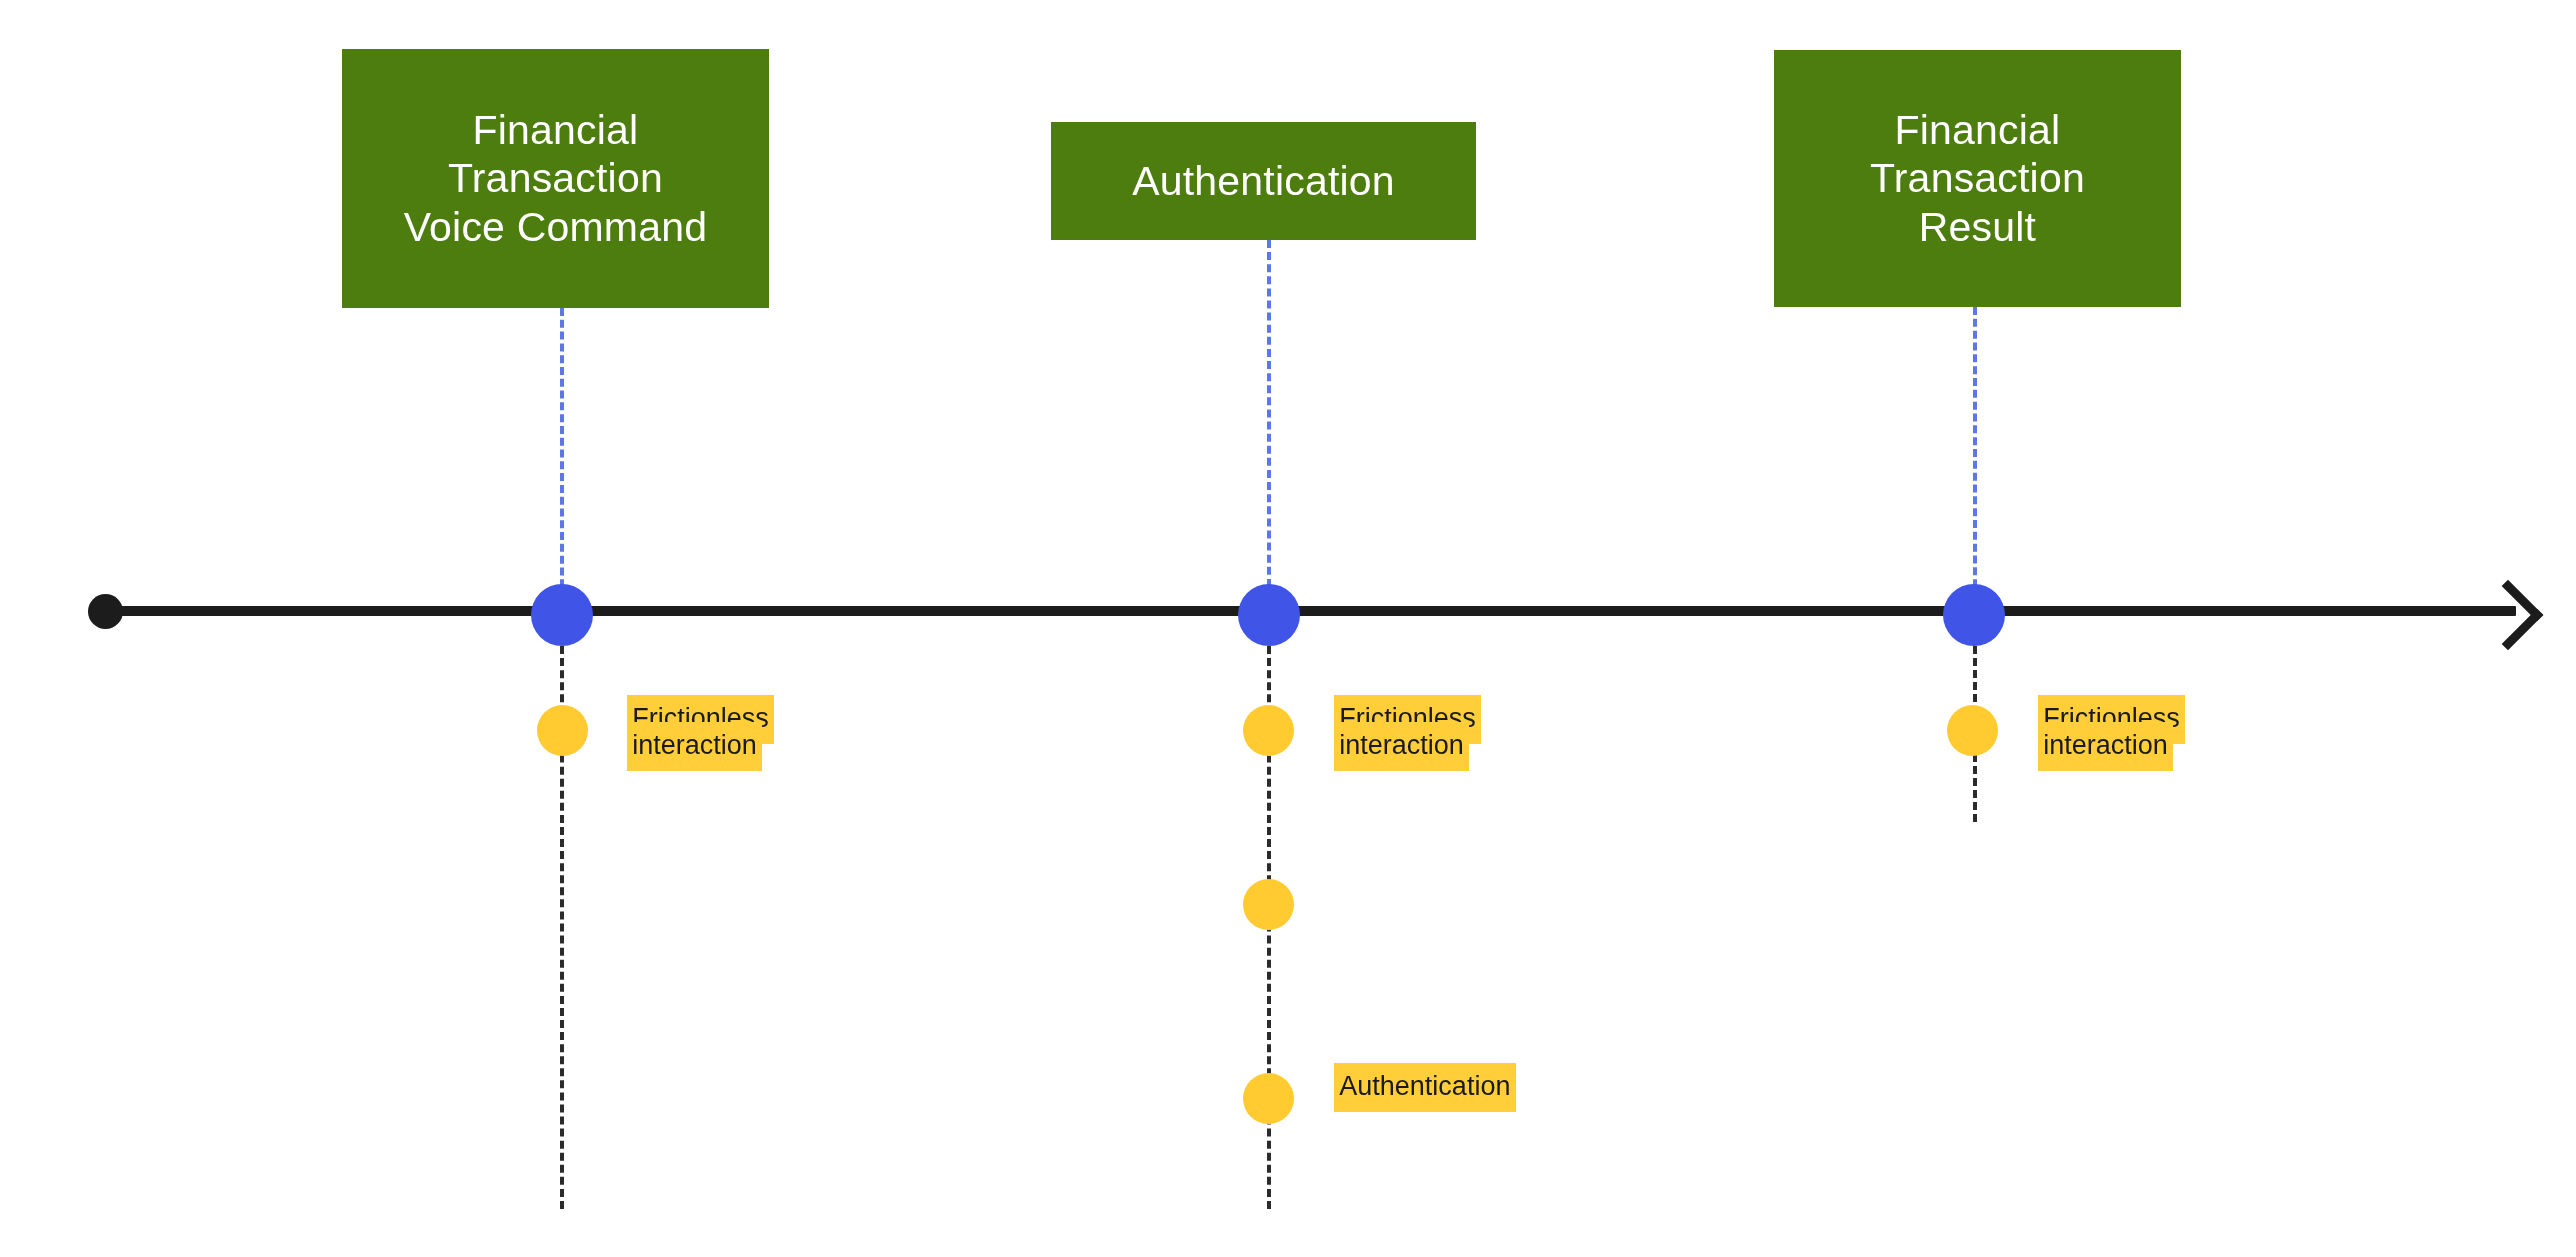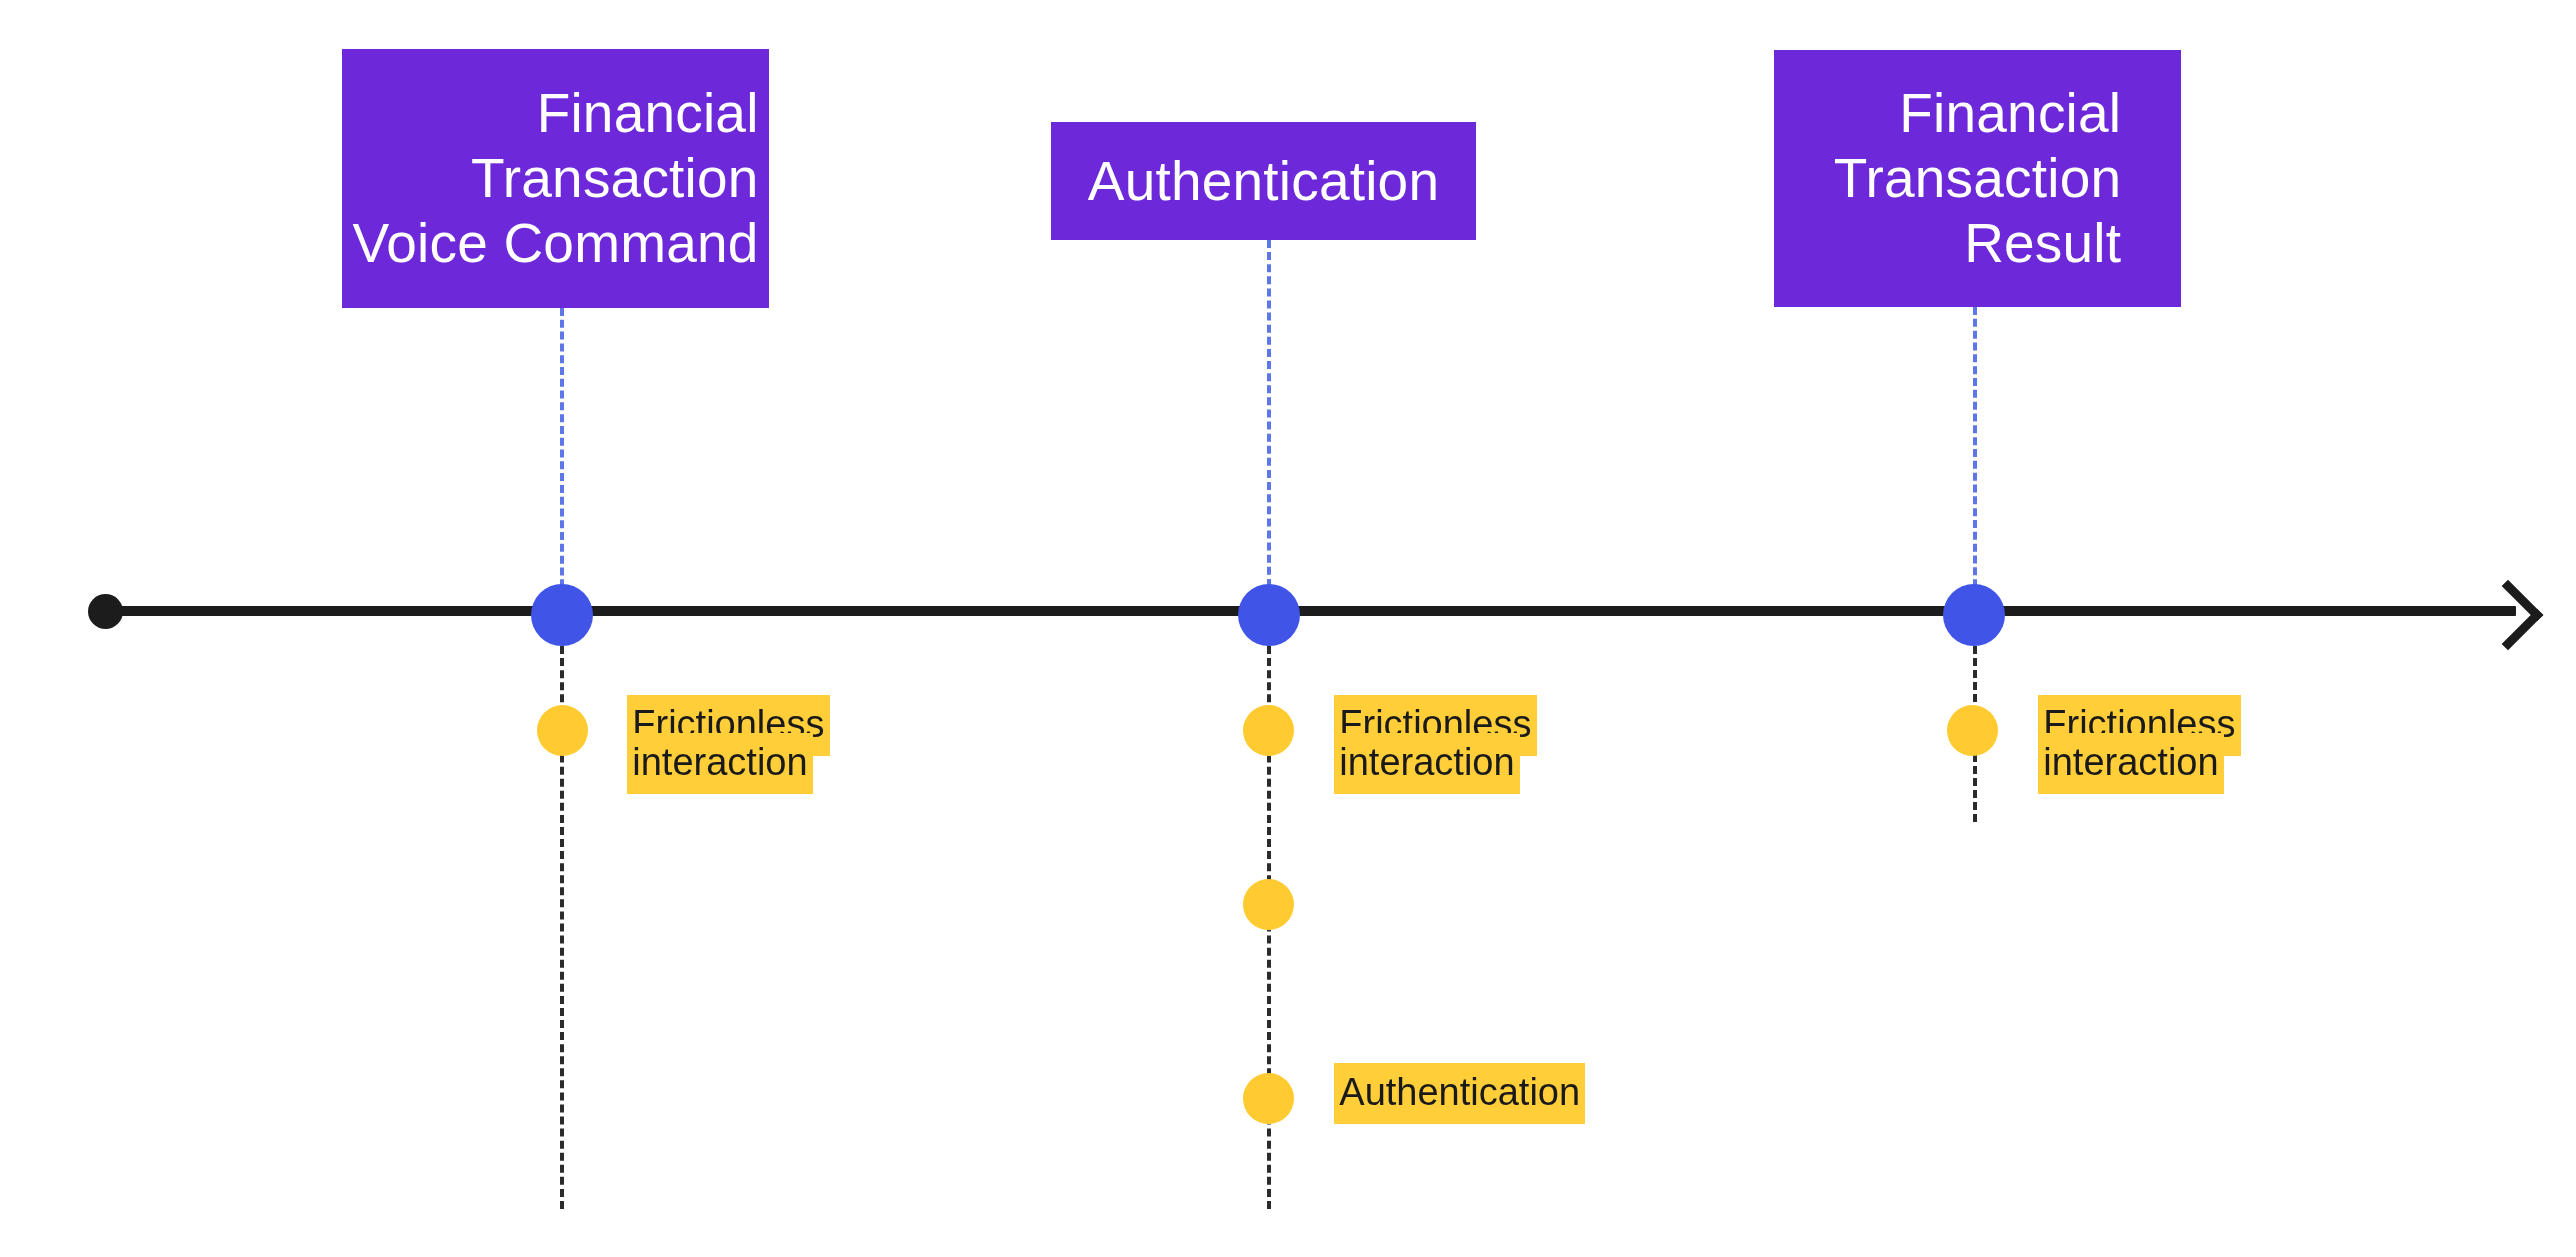--- a/index.html
+++ b/index.html
@@ -14,27 +14,27 @@
     position: relative;
     width: 2576px;
     height: 1257px;
     background: #ffffff;
     overflow: hidden;
   }
 
   
   .milestone-box {
     position: absolute;
-    background: #6d28d9;
+    background: #4d7c0f;
     color: #ffffff;
     display: flex;
     align-items: center;
     justify-content: center;
-    text-align: right;
-    font-size: 55px;
+    text-align: center;
+    font-size: 41px;
     line-height: 1.18;
     letter-spacing: 0.2px;
     box-sizing: border-box;
     padding: 3.5px 8.8px;
     white-space: pre-line;
     font-weight: 400;
   }
 
   
   .connector-blue {
@@ -81,21 +81,21 @@
   
   .annot-dot {
     position: absolute;
     width: 51px;
     height: 51px;
     border-radius: 50%;
     background: #FFCB31;
   }
   .annot-text {
     position: absolute;
-    font-size: 38px;
+    font-size: 27px;
     line-height: 1.0;
     color: #1A1A1A;
     max-width: 493px;
   }
   .annot-text span.line {
     display: inline;
     background: #FFCE38;
     box-decoration-break: clone;
     -webkit-box-decoration-break: clone;
     padding: 8px 5.3px 10.6px 5.3px;

